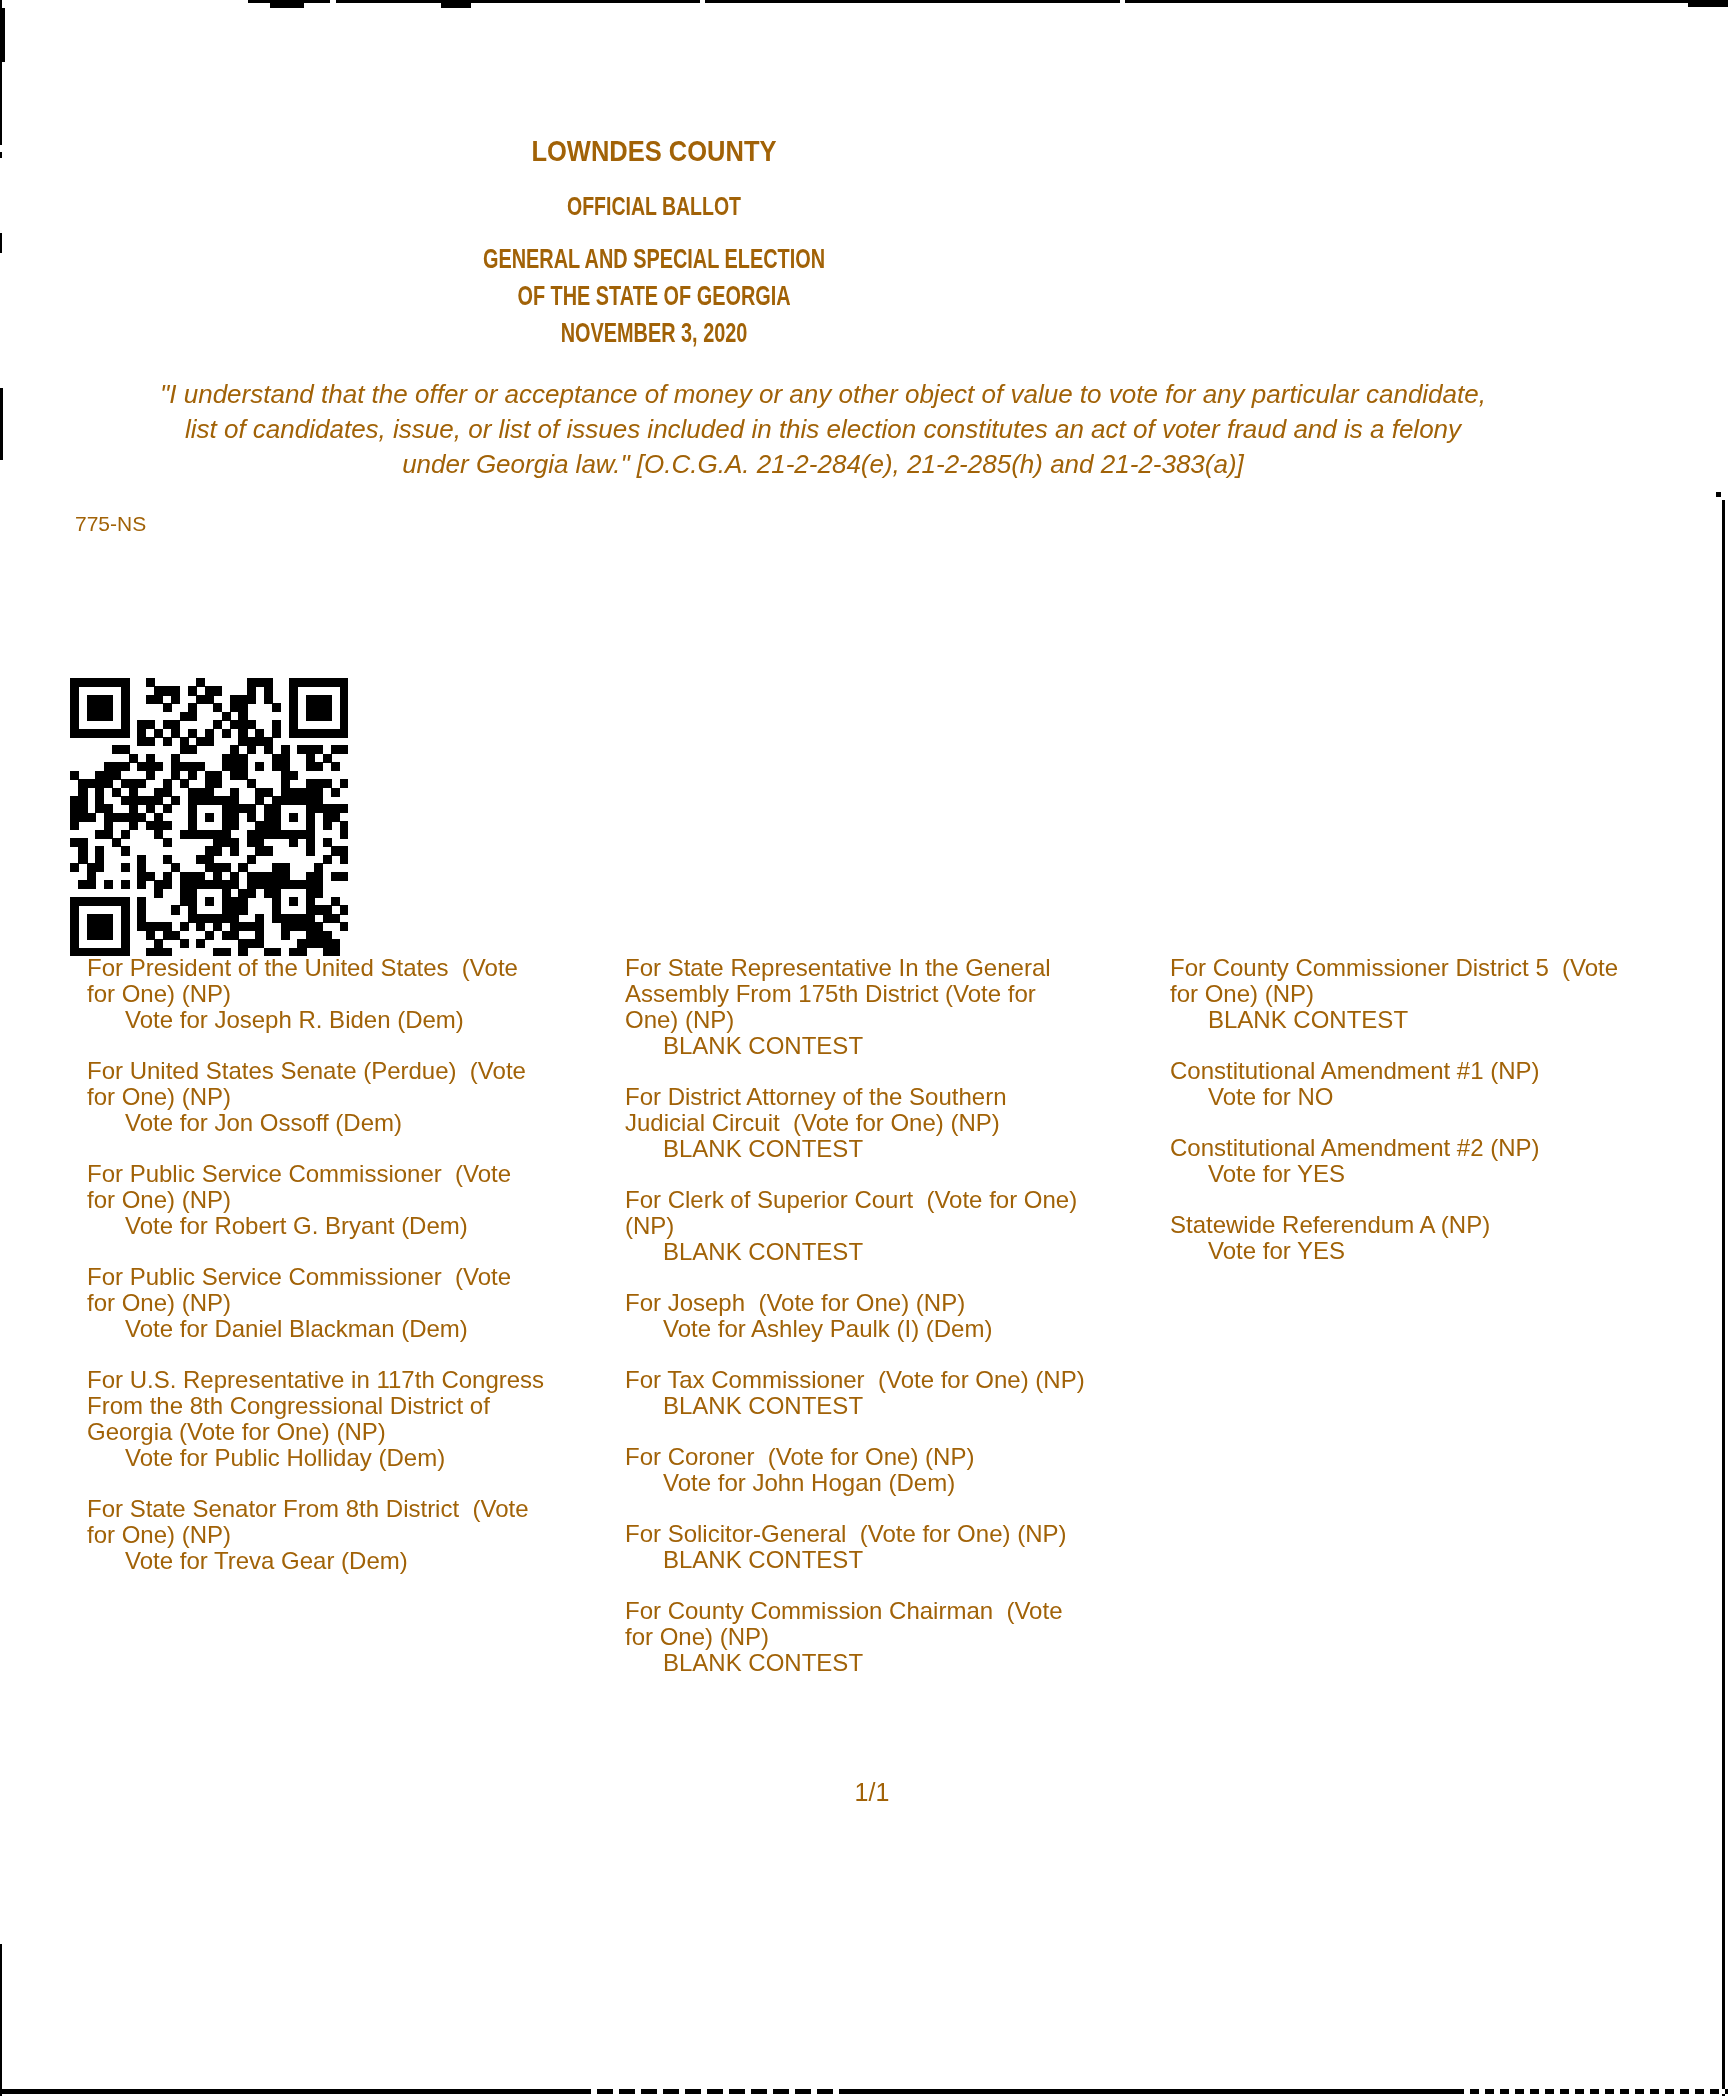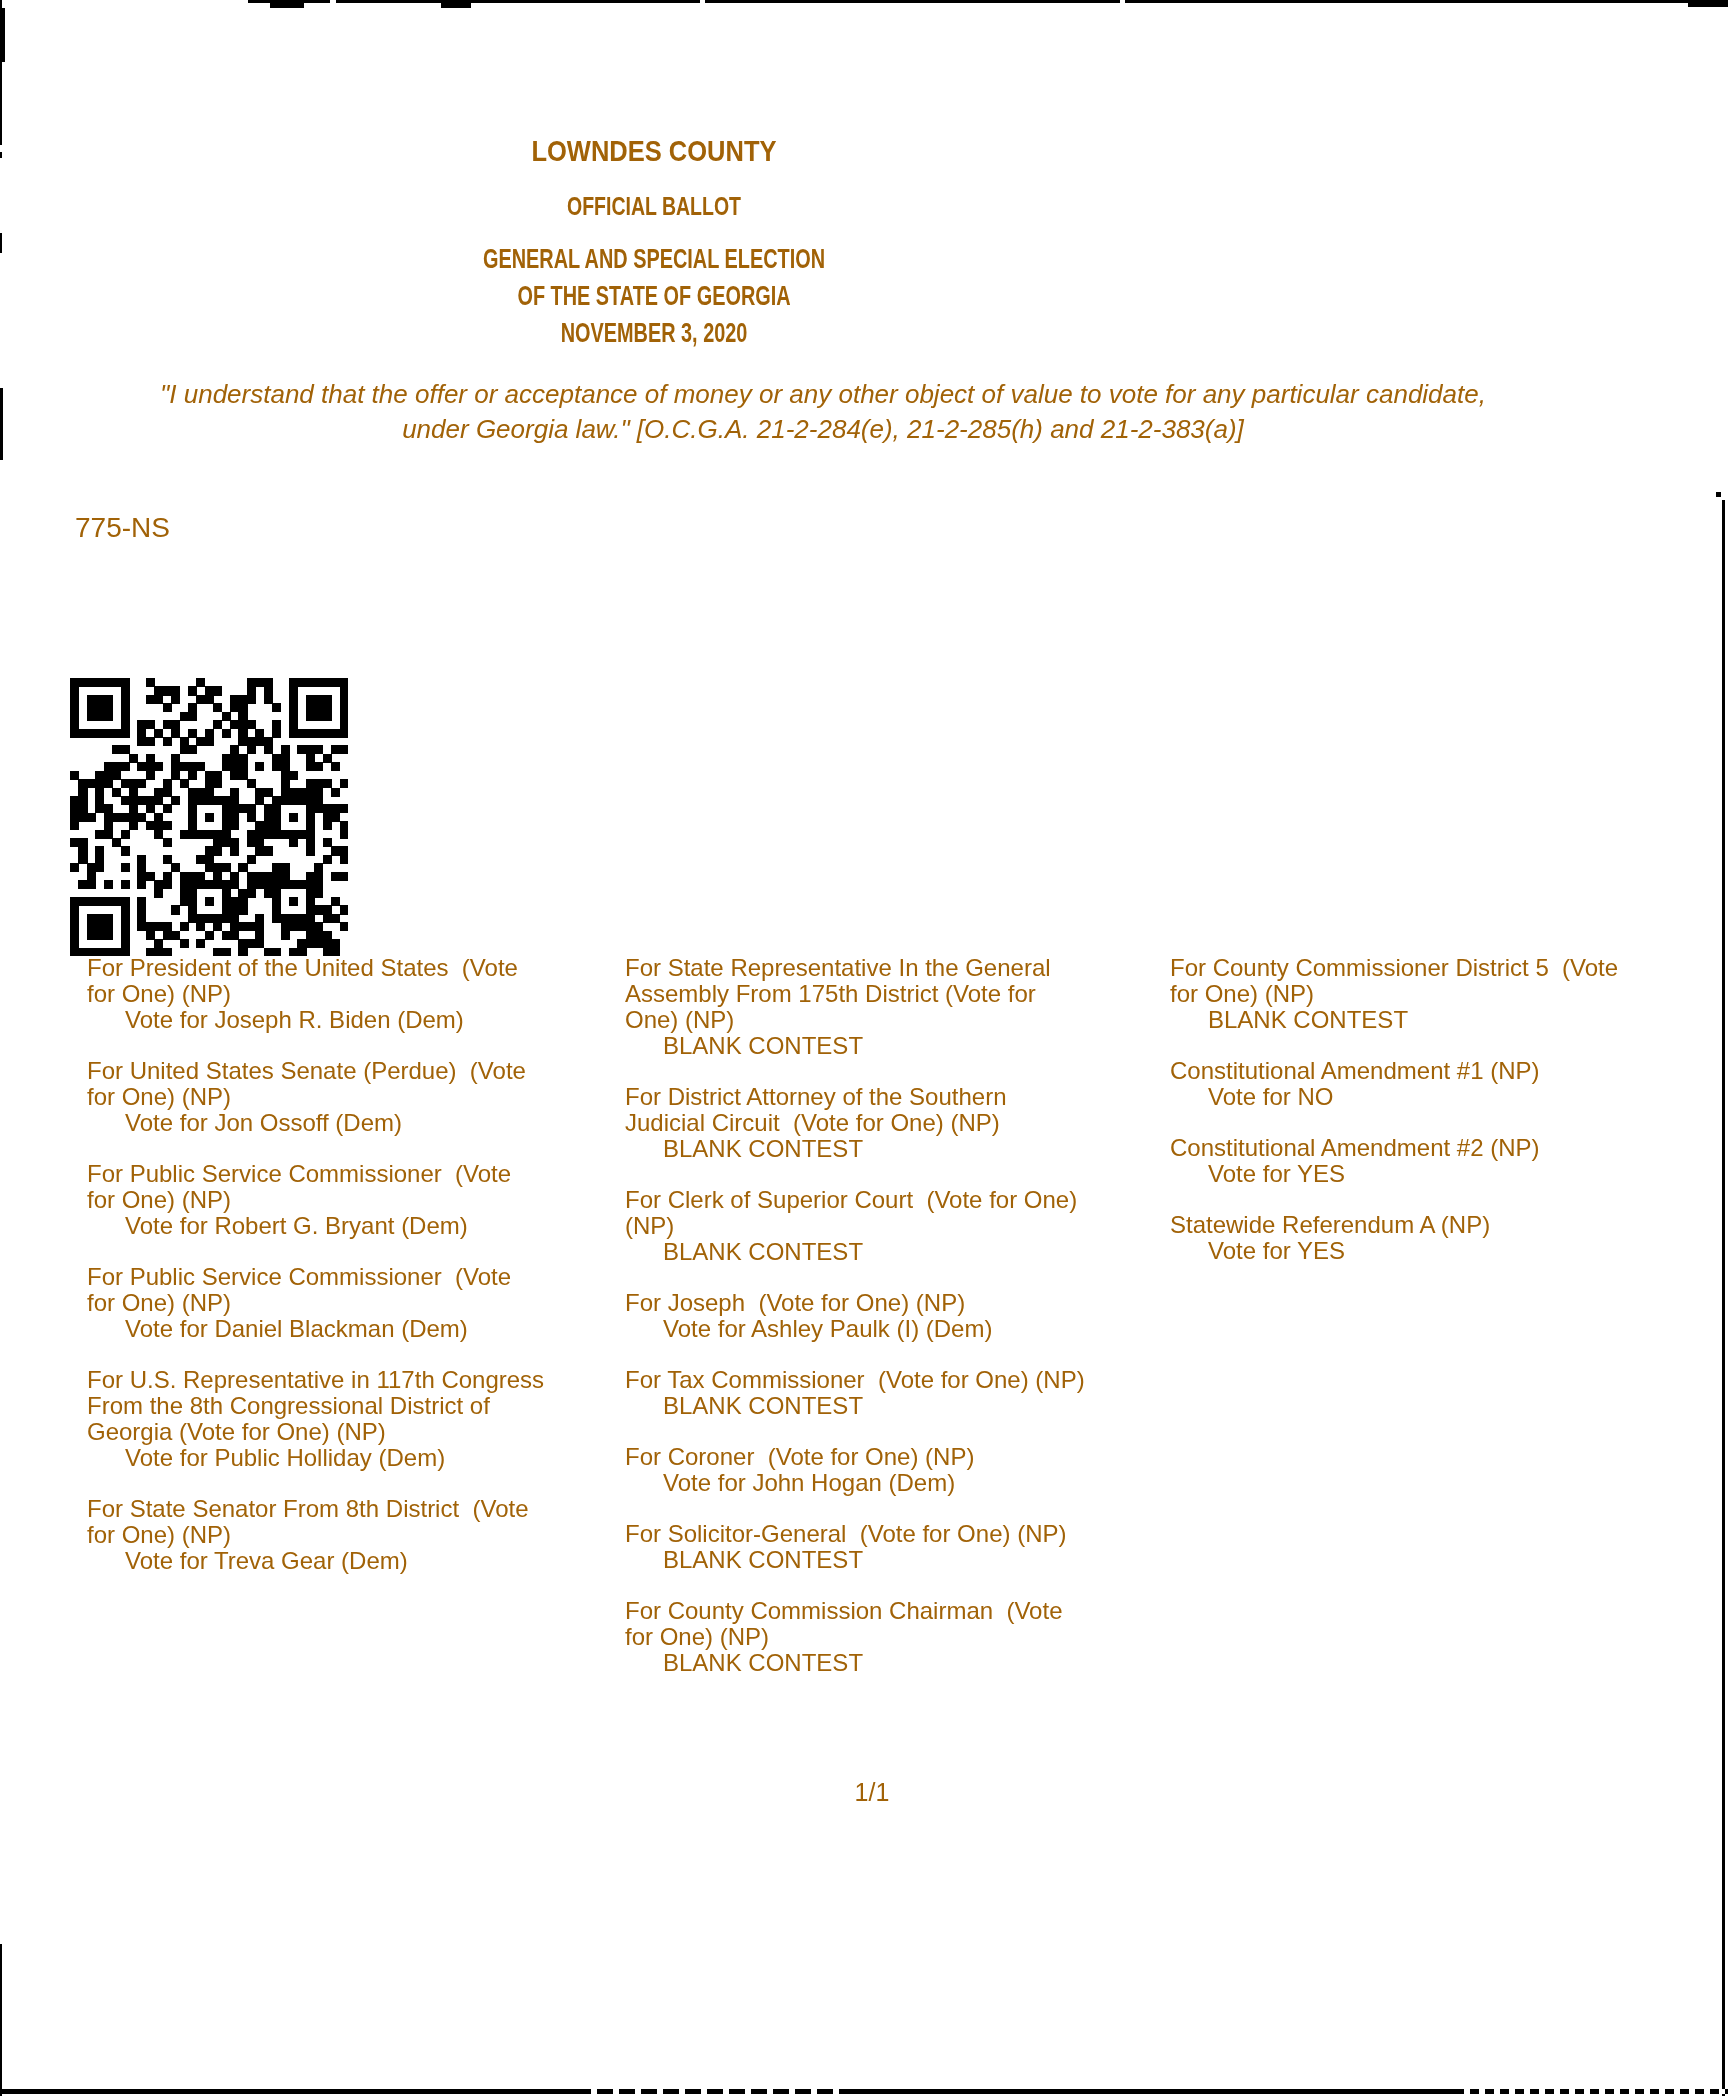--- a/index.html
+++ b/index.html
@@ -18,21 +18,21 @@
   .tline{position:absolute;left:0;width:100%;text-align:center;font-weight:700;white-space:pre;transform-origin:50% 50%;}
   .t-county{top:134px;font-size:30px;transform:scaleX(0.85);}
   .t-ballot{top:191px;font-size:26px;transform:scaleX(0.75);}
   .t-e1{top:243px;font-size:28px;transform:scaleX(0.71);}
   .t-e2{top:280px;font-size:28px;transform:scaleX(0.71);}
   .t-e3{top:317px;font-size:28px;transform:scaleX(0.71);}
   
   .disclaimer{position:absolute;left:0;top:377px;width:1646px;font-size:26px;font-style:italic;line-height:35px;text-align:center;}
   .disclaimer div{white-space:pre;}
   
-  .style-code{position:absolute;left:75px;top:512px;font-size:28px;white-space:pre;}
+  .style-code{position:absolute;left:75px;top:512px;font-size:21px;white-space:pre;}
   
   .qr{position:absolute;left:70px;top:678px;width:278px;height:278px;}
   .qr svg{width:100%;height:100%;shape-rendering:crispEdges;}
   .qr rect{fill:#000;}
   
   .col{position:absolute;top:955px;font-size:24px;line-height:26px;}
   .col-0{left:75px;width:540px;}
   .col-1{left:613px;width:548px;}
   .col-2{left:1158px;width:575px;}
   .contest{margin:0 0 25px 12px;}
@@ -72,20 +72,21 @@
   <div class="title-wrap">
     <div class="tline t-county">LOWNDES COUNTY</div>
     <div class="tline t-ballot">OFFICIAL BALLOT</div>
     <div class="tline t-e1">GENERAL AND SPECIAL ELECTION</div>
     <div class="tline t-e2">OF THE STATE OF GEORGIA</div>
     <div class="tline t-e3">NOVEMBER 3, 2020</div>
   </div>
 
   <div class="disclaimer">
     <div>"I understand that the offer or acceptance of money or any other object of value to vote for any particular candidate,</div>
+    <div>list of candidates, issue, or list of issues included in this election constitutes an act of voter fraud and is a felony</div>
     <div>under Georgia law." [O.C.G.A. 21-2-284(e), 21-2-285(h) and 21-2-383(a)]</div>
   </div>
 
   <div class="style-code">775-NS</div>
 
   <div class="qr">
     <svg id="qr-svg" viewBox="0 0 33 33" xmlns="http://www.w3.org/2000/svg">
         <rect x="0" y="0" width="1.08" height="1.08"></rect>
         <rect x="1" y="0" width="1.08" height="1.08"></rect>
         <rect x="2" y="0" width="1.08" height="1.08"></rect>

